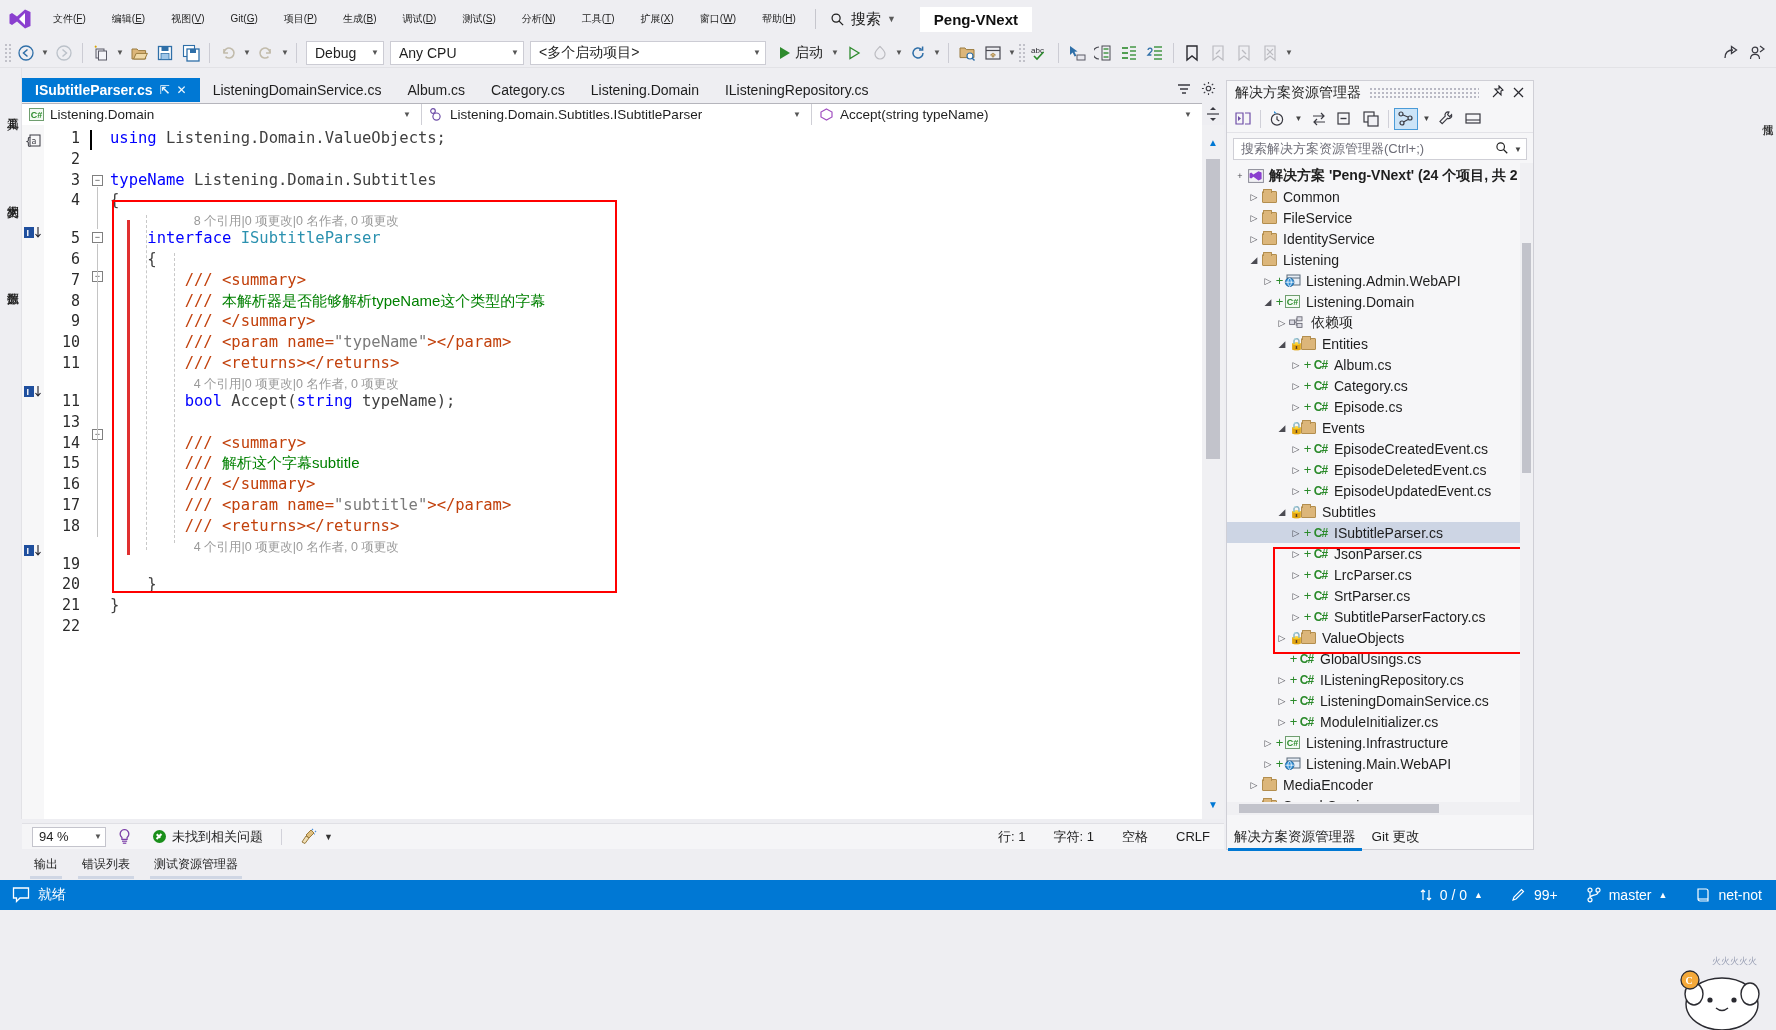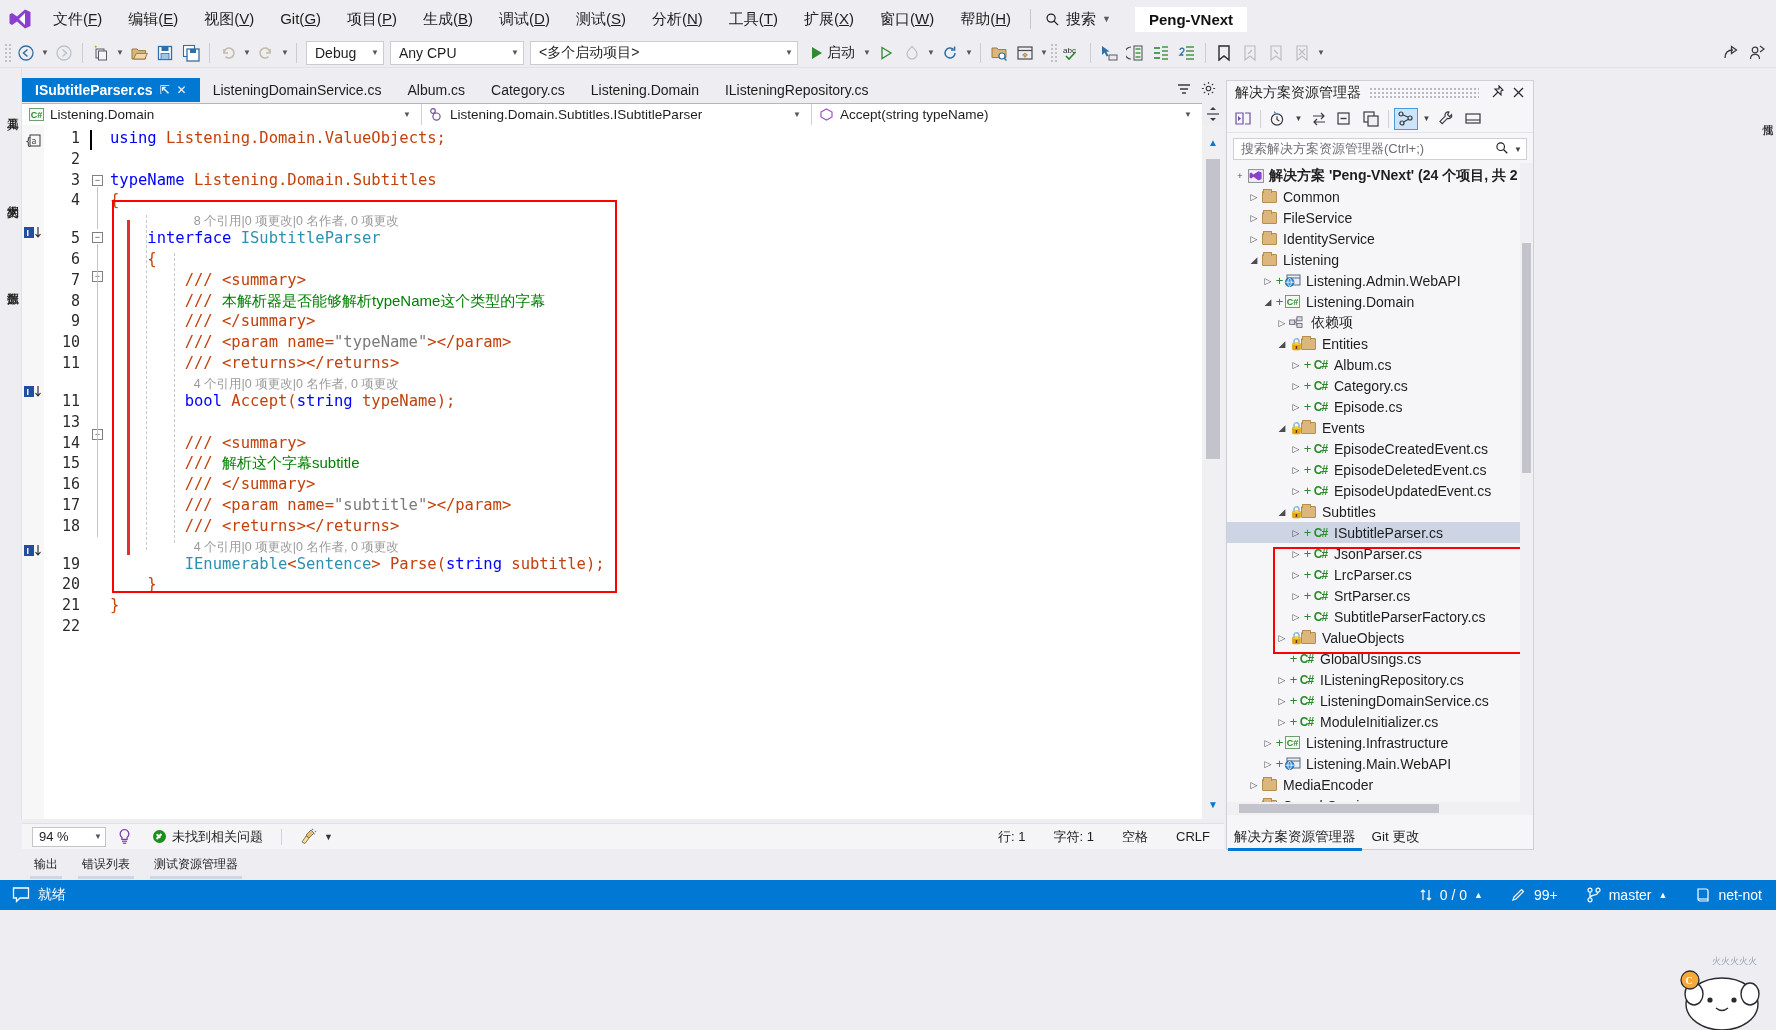--- a/index.html
+++ b/index.html
@@ -17,21 +17,21 @@
 
   
   .titlebar {
     position:absolute; top:0; left:0; width:1776px; height:38px;
     background:#eeeef2; display:flex; align-items:center;
   }
   .vs-logo { width:40px; height:38px; display:flex; align-items:center; justify-content:center; }
   .vs-logo svg { display:block; }
   .menu { display:flex; align-items:center; height:38px; }
   .menu-item {
-    padding:0 13px; height:38px; line-height:38px; font-size:15px; color:#1e1e1e;
+    padding:0 13px; height:38px; line-height:38px; font-size:10px; color:#1e1e1e;
     white-space:nowrap; cursor:default;
   }
   .menu-item u { text-decoration:underline; }
   .title-sep { width:1px; height:20px; background:#c6c6cd; margin:0 6px; }
   .search-box { display:flex; align-items:center; gap:6px; padding:0 8px; height:26px; font-size:15px; color:#1e1e1e; cursor:text;}
   .search-box .caret { font-size:9px; color:#5a5a5a; }
   .proj-chip {
     background:#ffffff; color:#111; font-weight:bold; font-size:15px;
     padding:4px 14px; margin-left:16px; white-space:nowrap;
   }
@@ -115,21 +115,21 @@
   .code { position:absolute; left:88px; top:0; right:0; bottom:0;
     font-family:"DejaVu Sans Mono","Liberation Mono",monospace; font-size:15.5px; }
   .ln { position:absolute; left:0; width:44px; text-align:right; padding-right:8px;
     font-family:"DejaVu Sans Mono","Liberation Mono",monospace; font-size:15px; color:#2b91af00; }
   .lnum { color:#2b2b2b; }
   .cl { position:absolute; white-space:pre; left:0; }
   .k   { color:#0000ff; }   
   .t   { color:#2b91af; }   
   .cmt { color:#c2410c; }   
   .cmtg{ color:#008000; }
-  .pl  { color:#c2410c; }
+  .pl  { color:#404040; }
   .lens{ color:#9a9a9a; font-family:"Liberation Sans","DejaVu Sans",sans-serif; font-size:12.5px; }
 
   .redbox { position:absolute; border:2px solid #ff0000; pointer-events:none; }
 
   
   .collapse { position:absolute; width:11px; height:11px; border:1px solid #808080; background:#fff;
               display:flex; align-items:center; justify-content:center; font-size:9px; color:#404040; line-height:1;}
   .vguide { position:absolute; width:1px; background:#c4c4c4; }
   .dguide { position:absolute; width:0; border-left:1px dashed #c8c8c8; }
   .changebar { position:absolute; width:3px; background:#e03030; }
@@ -332,21 +332,21 @@
     <div class="tb-sep"></div>
 
     <div class="tb-combo" style="width:78px; margin-left:4px;">
       <span class="v">Debug</span>
       <span class="ar">▼</span>
     </div>
     <div class="tb-combo" style="width:134px; margin-left:6px;">
       <span class="v">Any CPU</span>
       <span class="ar">▼</span>
     </div>
-    <div class="tb-combo" style="width:268px; margin-left:6px;">
+    <div class="tb-combo" style="width:236px; margin-left:6px;">
       <span class="v">&lt;多个启动项目&gt;</span>
       <span class="ar">▼</span>
     </div>
 
     <div class="tb-start" style="margin-left:8px;">
       <span class="tri-right"></span>
       <span>启动</span>
     </div>
     <div class="tb-caret">▼</div>
     <div class="tb-btn">
@@ -585,21 +585,20 @@
         <div class="cl" style="top: 187.456px;"><span class="cmt">        /// &lt;/summary&gt;</span></div>
         <div class="cl" style="top: 208.256px;"><span class="cmt">        /// &lt;param name=</span><span class="cmt" style="color: rgb(122, 122, 122);">"typeName"</span><span class="cmt">&gt;&lt;/param&gt;</span></div>
         <div class="cl" style="top: 229.056px;"><span class="cmt">        /// &lt;returns&gt;&lt;/returns&gt;</span></div>
         <div class="cl" style="top: 266.912px;"><span class="k">        bool </span><span class="pl">Accept(</span><span class="k">string </span><span class="pl">typeName);</span></div>
         <div class="cl" style="top: 287.712px;"></div>
         <div class="cl" style="top: 308.512px;"><span class="cmt">        /// &lt;summary&gt;</span></div>
         <div class="cl" style="top: 329.312px;"><span class="cmt">        /// </span><span class="cmtg" style="font-family: &quot;Liberation Sans&quot;, &quot;DejaVu Sans&quot;, sans-serif; font-size: 15px;">解析这个字幕subtitle</span></div>
         <div class="cl" style="top: 350.112px;"><span class="cmt">        /// &lt;/summary&gt;</span></div>
         <div class="cl" style="top: 370.912px;"><span class="cmt">        /// &lt;param name=</span><span class="cmt" style="color: rgb(122, 122, 122);">"subtitle"</span><span class="cmt">&gt;&lt;/param&gt;</span></div>
         <div class="cl" style="top: 391.712px;"><span class="cmt">        /// &lt;returns&gt;&lt;/returns&gt;</span></div>
-        <div class="cl" style="top: 429.568px;"><span class="t">        IEnumerable</span><span class="pl">&lt;</span><span class="t">Sentence</span><span class="pl">&gt; Parse(</span><span class="k">string </span><span class="pl">subtitle);</span></div>
         <div class="cl" style="top: 450.368px;"><span class="pl">    }</span></div>
         <div class="cl" style="top: 471.168px;"><span class="pl">}</span></div>
         <div class="cl" style="top: 491.968px;"></div>
       </div>
 
     <div id="lensarea">
         <div class="lens" style="position: absolute; top: 88.2px; left: 171.7px;">8 个引用|0 项更改|0 名作者, 0 项更改</div>
         <div class="lens" style="position: absolute; top: 250.856px; left: 171.7px;">4 个引用|0 项更改|0 名作者, 0 项更改</div>
         <div class="lens" style="position: absolute; top: 413.512px; left: 171.7px;">4 个引用|0 项更改|0 名作者, 0 项更改</div>
       </div>

